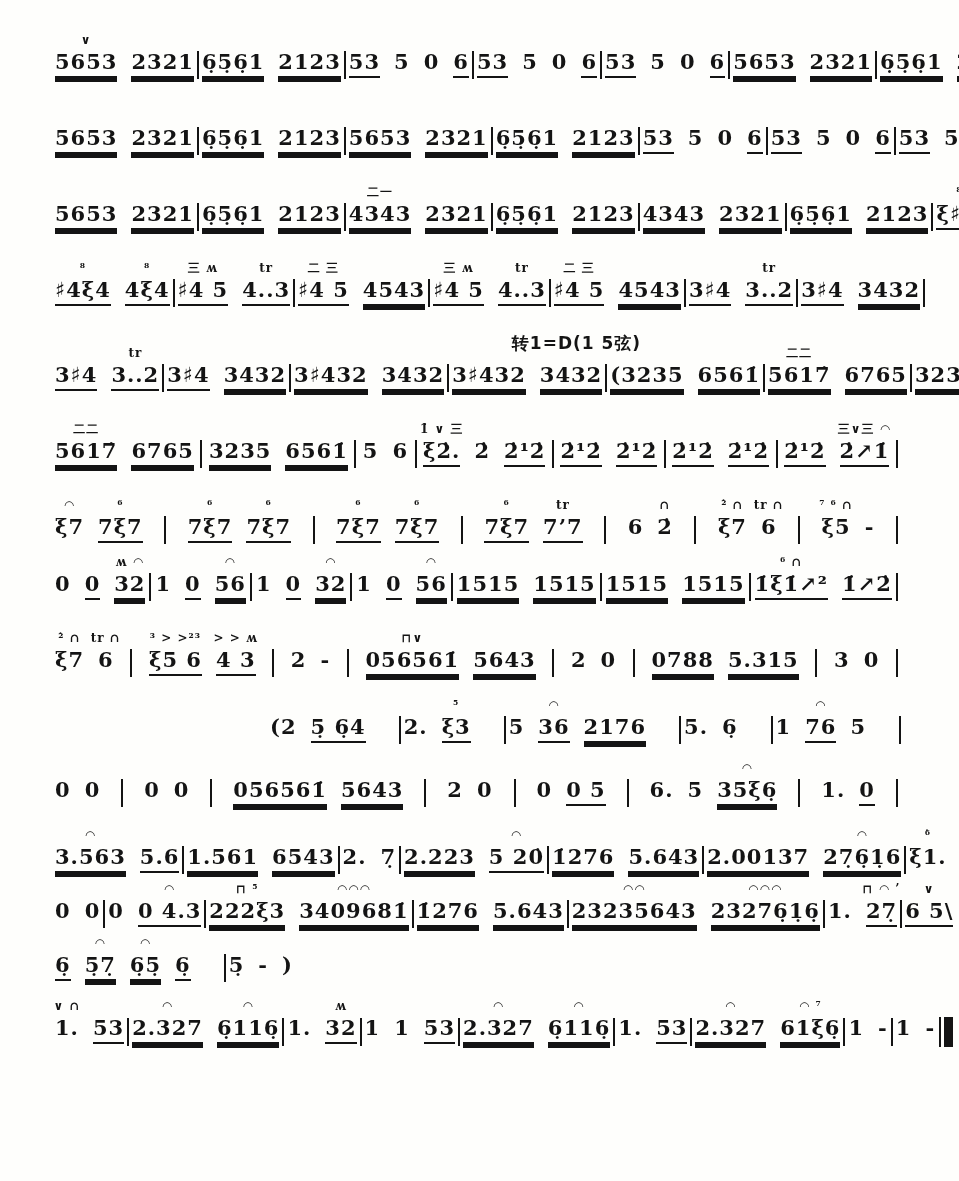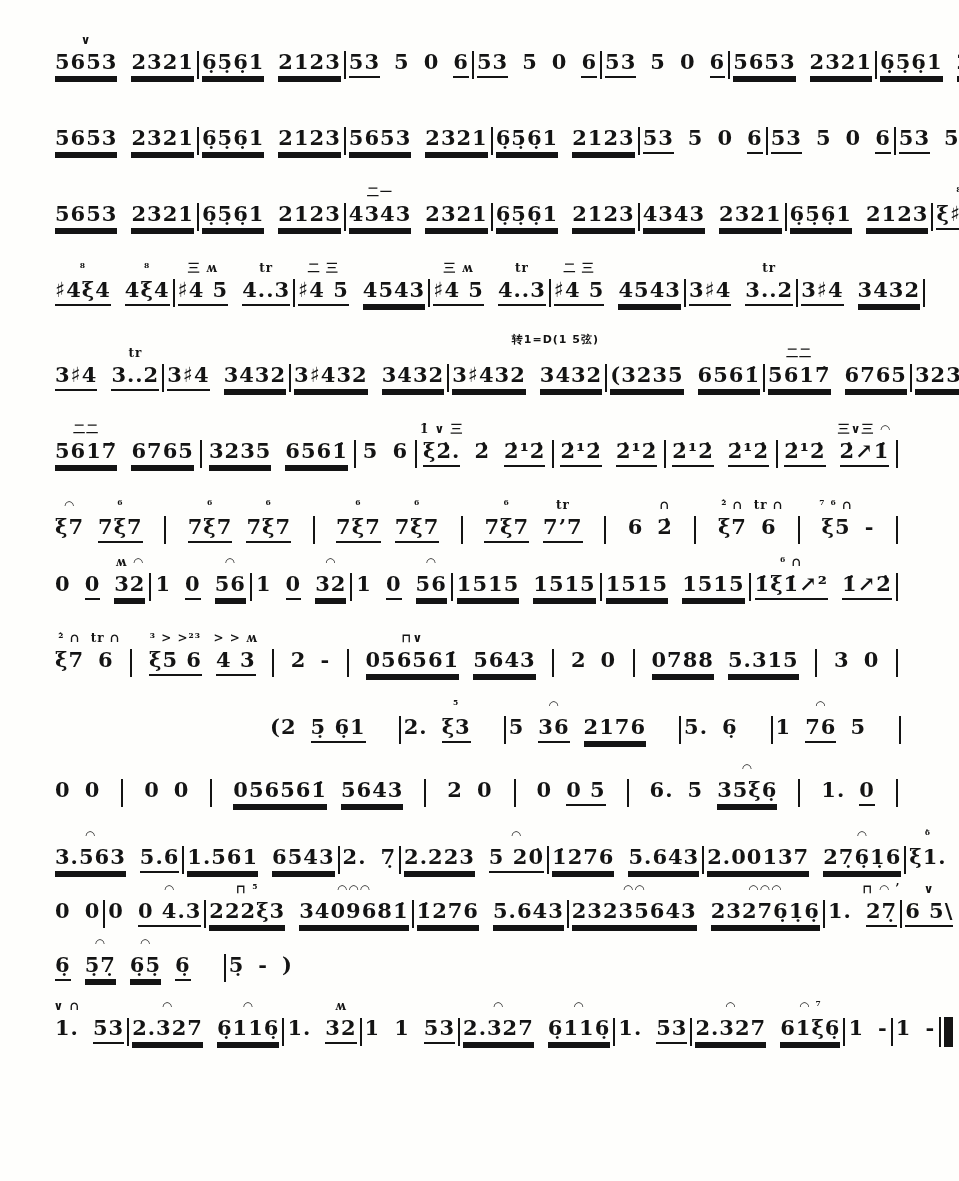--- a/index.html
+++ b/index.html
@@ -15,21 +15,21 @@
   }
   #score{
     position:absolute;left:55px;right:58px;top:28px;
   }
   .headings{
     position:relative;height:28px;margin:2px 0 0 0;
   }
   .heading{
     position:absolute;top:0;
     font-family:"DejaVu Sans","Liberation Sans",sans-serif;
-    font-weight:700;font-size:11px;letter-spacing:1px;white-space:nowrap;
+    font-weight:700;font-size:17px;letter-spacing:1px;white-space:nowrap;
   }
   .line{
     display:flex;justify-content:space-between;align-items:baseline;
     padding-top:23px;margin-bottom:25px;
   }
   .line.compact{padding-top:14px;margin-bottom:12px;}
   .line.start{justify-content:flex-start;}
   .line.start .measure{margin-right:30px;}
   .measure{
     display:flex;align-items:baseline;gap:14px;position:relative;
@@ -402,21 +402,21 @@
         <span class="bar"></span>
         <span class="measure">
           <span class="group u0"><span class="note">3</span></span>
           <span class="group u0"><span class="note">0</span></span>
         </span>
         <span class="bar"></span>
       </div>
       <div class="line start compact" style="margin-left: 215px;">
         <span class="measure">
           <span class="group u0"><span class="note">(2</span></span>
-          <span class="group u1"><span class="note">5̣ 6̣1</span></span>
+          <span class="group u1"><span class="note">5̣ 6̣4</span></span>
         </span>
         <span class="bar"></span>
         <span class="measure">
           <span class="group u0"><span class="note">2.</span></span>
           <span class="group u1"><span class="note">ξ3</span><span class="above">⁵</span></span>
         </span>
         <span class="bar"></span>
         <span class="measure">
           <span class="group u0"><span class="note">5</span></span>
           <span class="group u1"><span class="note">36</span><span class="above">◠</span></span>

